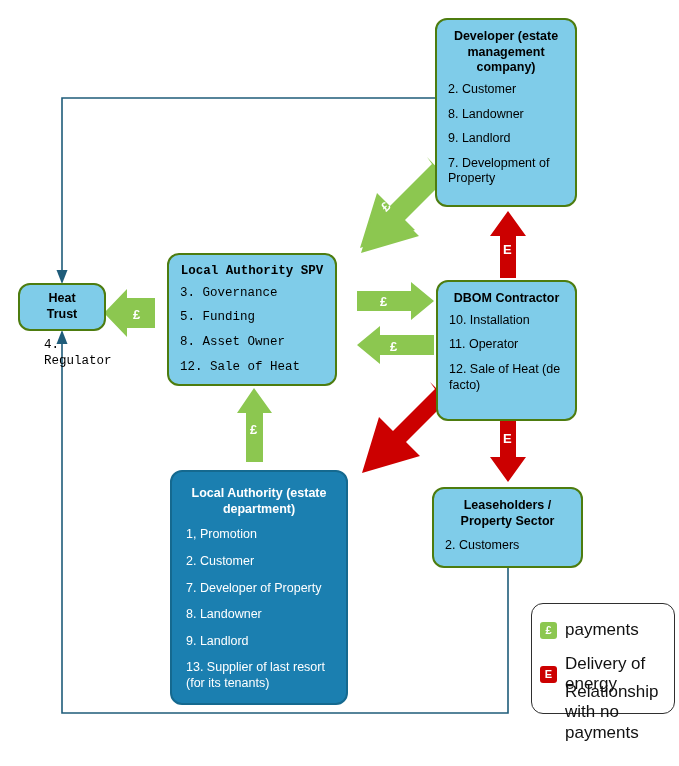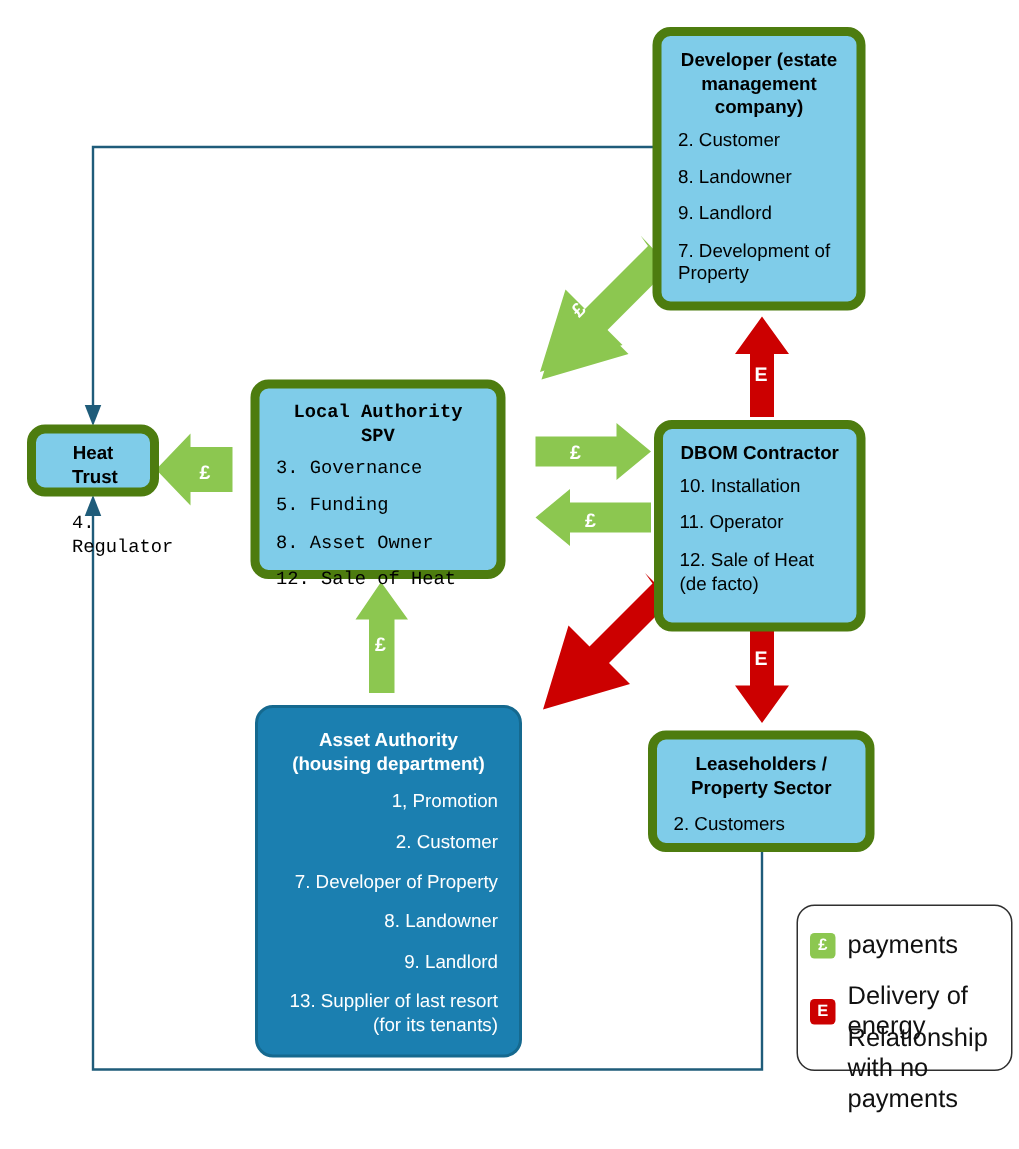--- a/index.html
+++ b/index.html
@@ -1,28 +1,28 @@
 <!DOCTYPE html>
 <html><head>
 <meta charset="utf-8">
 <style>
   html,body{margin:0;padding:0;background:#ffffff;}
   body{font-family:"Liberation Sans",sans-serif;}
   #stage{position:relative;width:679px;height:766px;overflow:hidden;background:#fff;}
 
   .node{position:absolute;box-sizing:border-box;border-radius:12px;}
-  .node.light{background:#7FCCE9;border:6px solid #4d7c0f;}
+  .node.light{background:#7FCCE9;border:2px solid #4d7c0f;}
   .node.dark{background:#1B7FB0;border:2px solid #15698F;}
   .node .title{font-weight:bold;text-align:center;font-size:12.5px;line-height:1.25;color:#000;}
   .node.dark .title{color:#ffffff;}
   .node .line{font-size:12.5px;line-height:1.25;color:#000;}
   .node.dark .line{color:#ffffff;}
   .node .lines{margin-top:6px;}
   .node .lines .line{margin-bottom:9px;}
-  .node.dark .lines .line{margin-bottom:11px;text-align:right;}
+  .node.dark .lines .line{margin-bottom:11px;}
   .node .lines .line:last-child{margin-bottom:0;}
   .pad{padding:9px 11px 9px 11px;}
 
   .svgLayer{position:absolute;left:0;top:0;width:679px;height:766px;pointer-events:none;}
 
   .glyph{position:absolute;font-weight:bold;color:#ffffff;font-size:13px;line-height:1;}
 
   .legend{position:absolute;left:531px;top:603px;width:144px;height:111px;
           box-sizing:border-box;border:1.5px solid #2f2f2f;border-radius:12px;background:#fff;}
   .legend .row{display:flex;align-items:center;gap:8px;padding:0 8px;}
@@ -133,21 +133,21 @@
   <div class="node light pad" style="left:436px;top:280px;width:141px;height:141px;">
     <div class="title">DBOM Contractor</div>
     <div class="lines">
       <div class="line">10. Installation</div>
       <div class="line">11. Operator</div>
       <div class="line">12. Sale of Heat (de facto)</div>
     </div>
   </div>
 
   <div class="node dark" style="left:170px;top:470px;width:178px;height:235px;padding:14px 14px;">
-    <div class="title">Asset Authority (housing department)</div>
+    <div class="title">Local Authority (estate department)</div>
     <div class="lines" style="margin-top:10px;">
       <div class="line">1, Promotion</div>
       <div class="line">2. Customer</div>
       <div class="line">7. Developer of Property</div>
       <div class="line">8. Landowner</div>
       <div class="line">9. Landlord</div>
       <div class="line">13. Supplier of last resort (for its tenants)</div>
     </div>
   </div>
 

